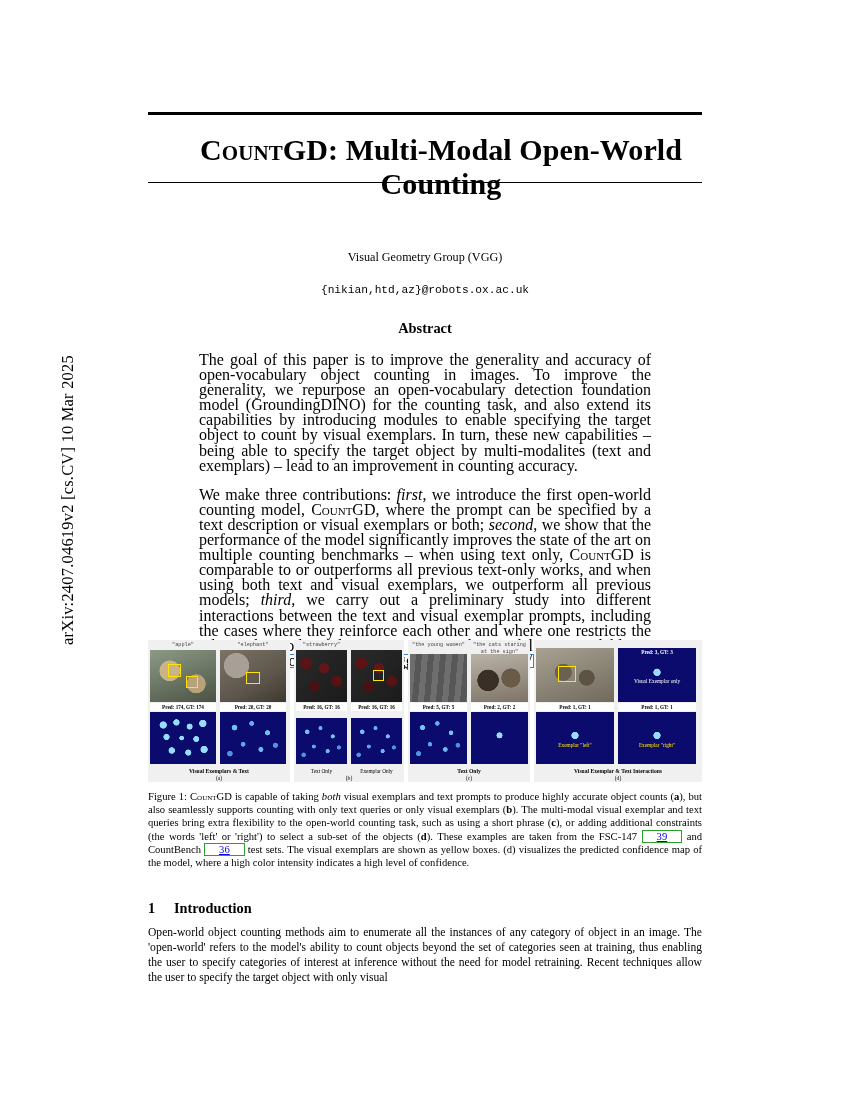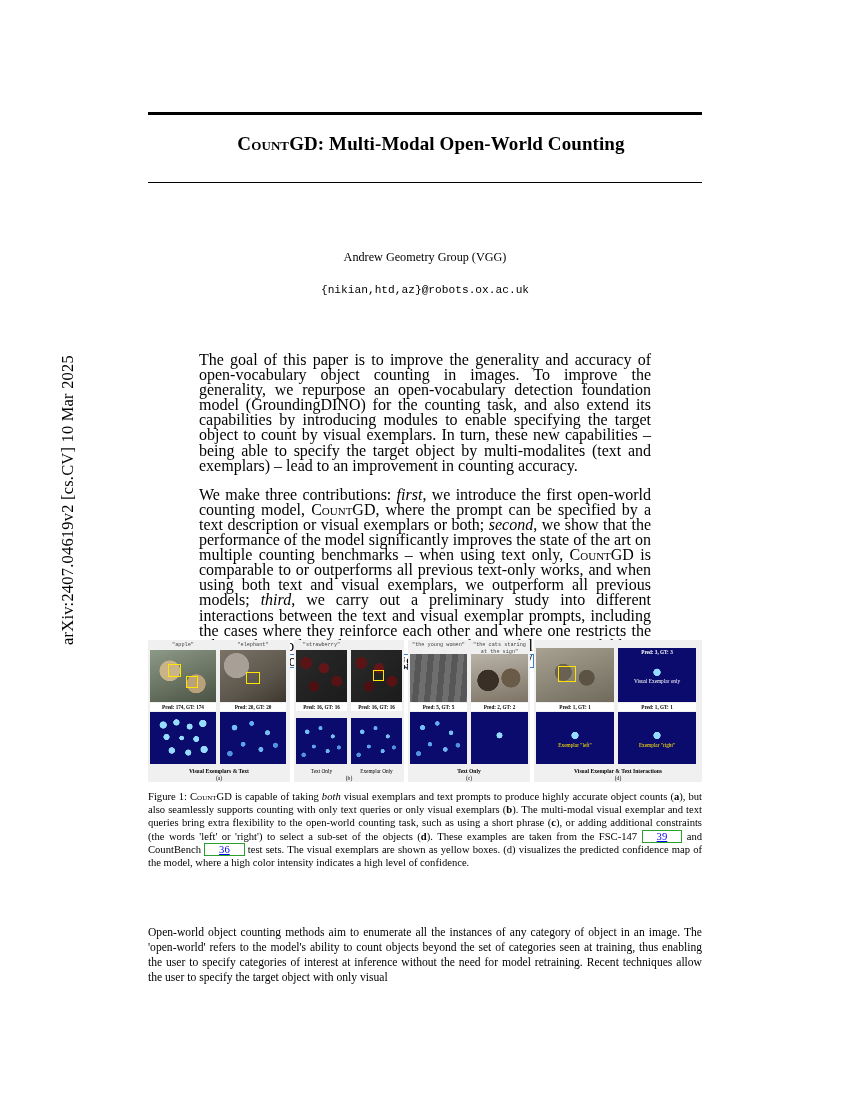--- a/index.html
+++ b/index.html
@@ -52,25 +52,25 @@
     position: absolute;
     left: 0;
     top: 182px;
     width: 554px;
     height: 1.4px;
     background: #000;
   }
 
   .title {
     position: absolute;
-    left: 6px;
+    left: 16px;
     top: 133px;
     width: 554px;
     text-align: center;
-    font-size: 19px;
+    font-size: 30px;
     font-weight: bold;
     letter-spacing: 0.1px;
   }
   .sc { font-variant: small-caps; }
 
   .authors {
     position: absolute;
     left: 0;
     top: 216px;
     width: 554px;
@@ -313,23 +313,24 @@
 <div class="arxiv-stamp">arXiv:2407.04619v2  [cs.CV]  10 Mar 2025</div>
 
 <div class="page">
 
   <div class="rule-top"></div>
   <div class="rule-bottom"></div>
 
   <div class="title"><span class="sc">Count</span><span>GD: Multi-Modal Open-World Counting</span></div>
 
 
-  <div class="affil1">Andrew Geometry Group (VGG)</div>
+  <div class="affil1">Visual Geometry Group (VGG)</div>
   <div class="email">{nikian,htd,az}@robots.ox.ac.uk</div>
 
+  <div class="abstract-head">Abstract</div>
 
   <div class="abstract-body">
     <p>The goal of this paper is to improve the generality and accuracy of open-vocabulary object counting in images. To improve the generality, we repurpose an open-vocabulary detection foundation model (GroundingDINO) for the counting task, and also extend its capabilities by introducing modules to enable specifying the target object to count by visual exemplars. In turn, these new capabilities – being able to specify the target object by multi-modalites (text and exemplars) – lead to an improvement in counting accuracy.</p>
     <p><span>We make three contributions: </span><i>first</i><span>, we introduce the first open-world counting model, </span><span class="sc">Count</span><span>GD</span><span>, where the prompt can be specified by a text description or visual exemplars or both; </span><i>second</i><span>, we show that the performance of the model significantly improves the state of the art on multiple counting benchmarks – when using text only, </span><span class="sc">Count</span><span>GD</span><span> is comparable to or outperforms all previous text-only works, and when using both text and visual exemplars, we outperform all previous models; </span><i>third</i><span>, we carry out a preliminary study into different interactions between the text and visual exemplar prompts, including the cases where they reinforce each other and where one restricts the other. The code and an app to test the model are available at </span><a class="link-box" href="#">https://www.robots.ox.ac.uk/ vgg/research/countgd/</a></p>
   </div>
 
   <div class="figure">
 
     <div class="panel-group pg-a">
       <div class="toplabel" style="left:2px; top:2px; width:66px;">"apple"</div>
@@ -437,17 +438,18 @@
         <div class="caplabel" style="left:0; top:30px; width:78px; color:#ffe400;">Exemplar "right"</div>
       </div>
 
       <div class="subcap" style="top:128px;">Visual Exemplar &amp; Text Interactions</div>
       <div class="subletter" style="top:135px;">(d)</div>
     </div>
   </div>
 
   <div class="figcaption"><span>Figure 1: </span><span class="sc">Count</span><span>GD</span><span> is capable of taking </span><i>both</i><span> visual exemplars and text prompts to produce highly accurate object counts (</span><b>a</b><span>), but also seamlessly supports counting with only text queries or only visual exemplars (</span><b>b</b><span>). The multi-modal visual exemplar and text queries bring extra flexibility to the open-world counting task, such as using a short phrase (</span><b>c</b><span>), or adding additional constraints (the words 'left' or 'right') to select a sub-set of the objects (</span><b>d</b><span>). These examples are taken from the FSC-147 </span><a class="refbox" href="#">39</a><span> and CountBench </span><a class="refbox" href="#">36</a><span> test sets. The visual exemplars are shown as yellow boxes. (d) visualizes the predicted confidence map of the model, where a high color intensity indicates a high level of confidence.</span></div>
 
+  <div class="sec-head"><span class="num">1</span><span>Introduction</span></div>
 
   <div class="sec-body">Open-world object counting methods aim to enumerate all the instances of any category of object in an image. The 'open-world' refers to the model's ability to count objects beyond the set of categories seen at training, thus enabling the user to specify categories of interest at inference without the need for model retraining. Recent techniques allow the user to specify the target object with only visual</div>
 
 
 </div>
 
 </body></html>

